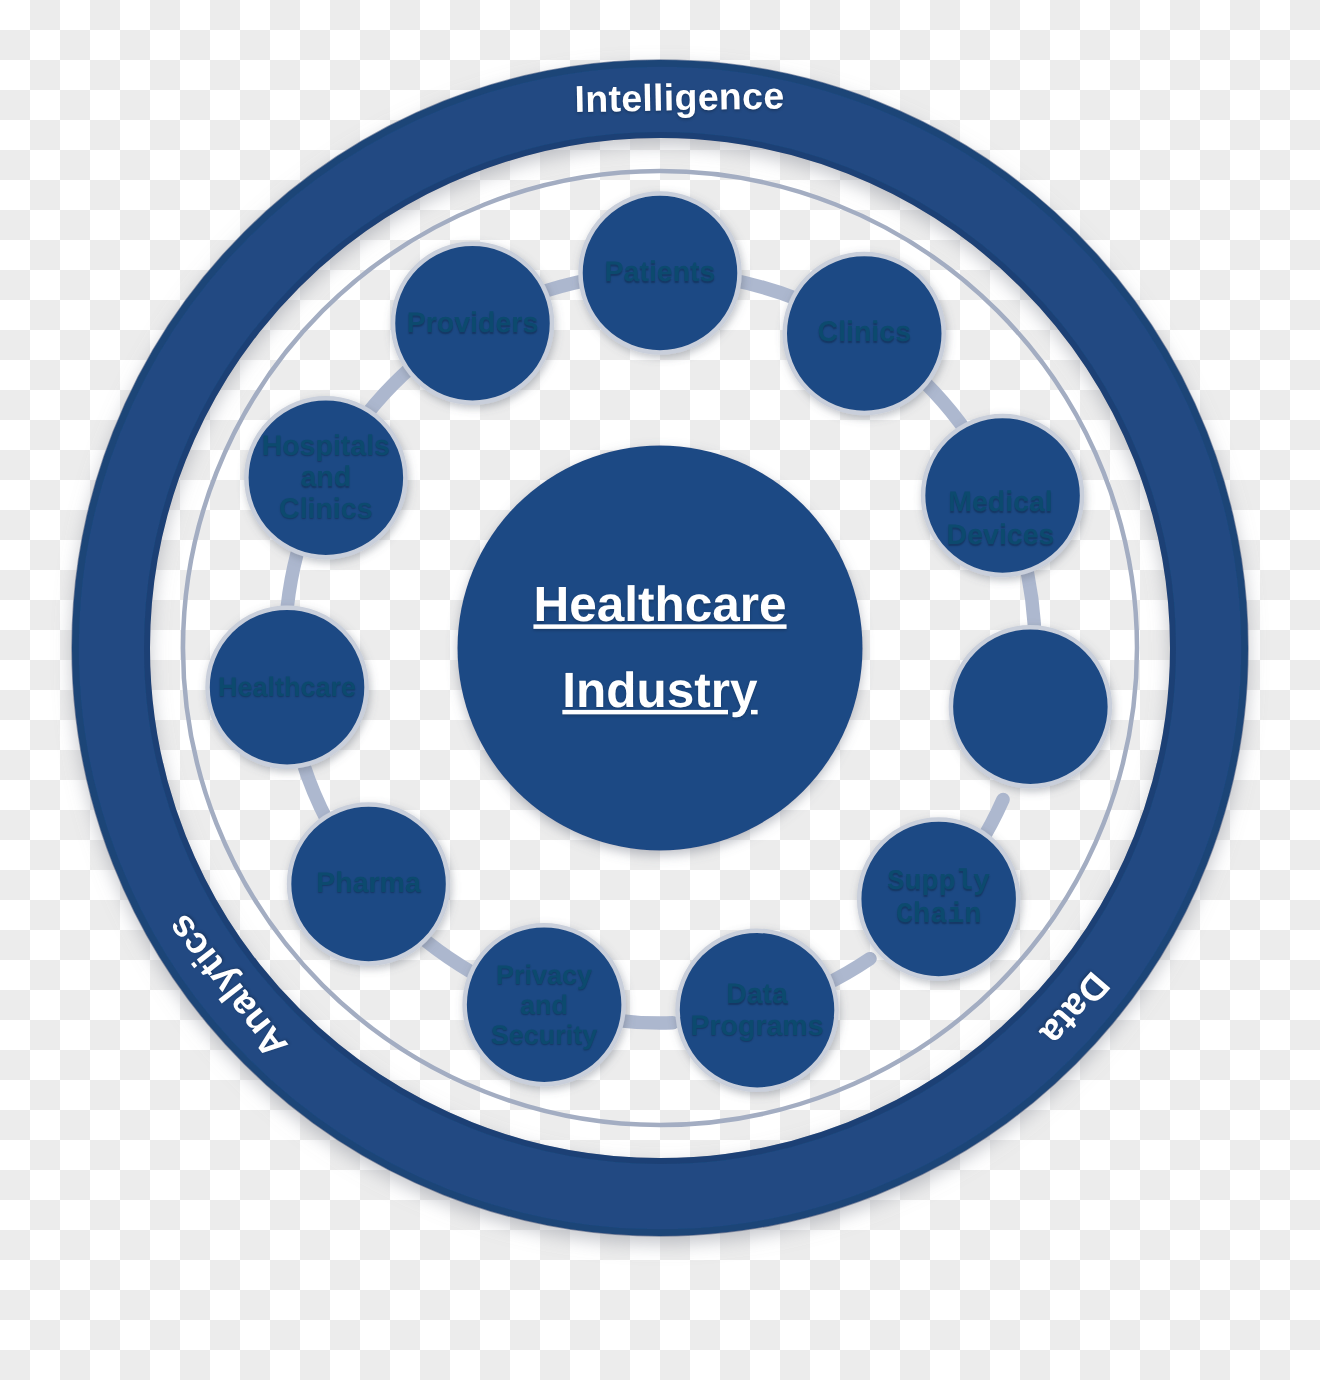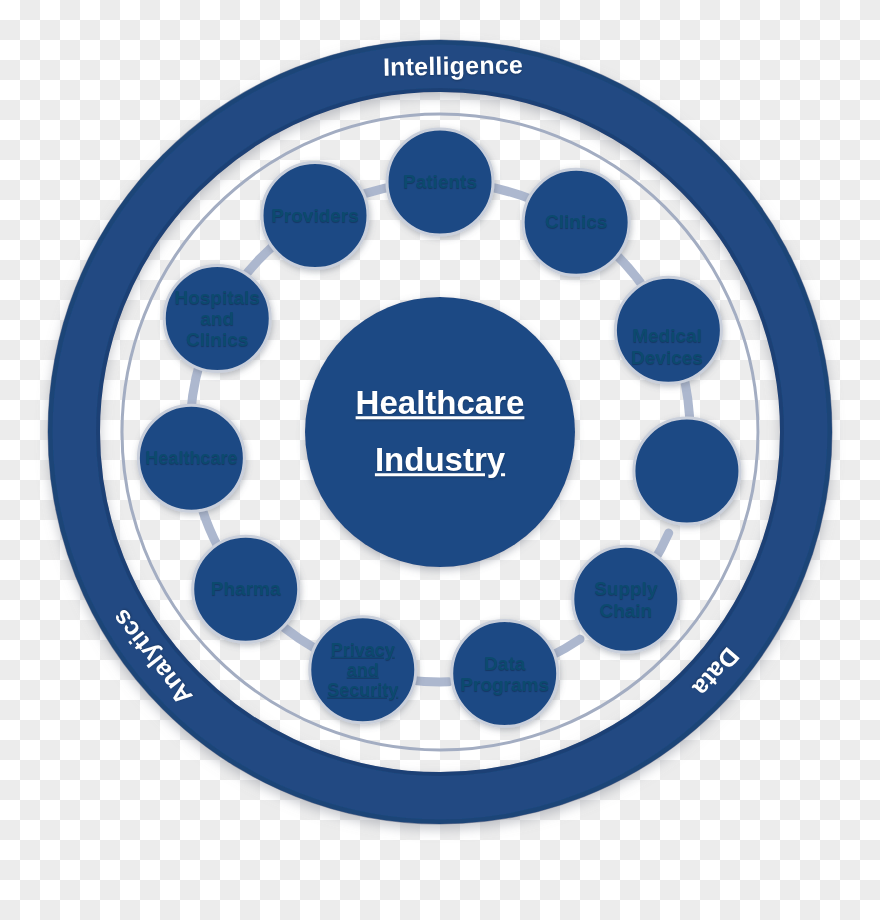--- a/index.html
+++ b/index.html
@@ -135,25 +135,25 @@
     <div class="ring-word" id="ring-word-top" style="left: 452.773px; top: 66.223px; transform: translate(-50%, -50%) rotate(-1deg);">Intelligence</div>
 
     <div class="ring-word" id="ring-word-right" style="left: 716.224px; top: 672.118px; transform: translate(-50%, -50%) rotate(131deg);">Data</div>
 
     <div class="ring-word" id="ring-word-left" style="left: 151.588px; top: 657.332px; transform: translate(-50%, -50%) rotate(232deg);">Analytics</div>
 
   <div class="node-label" style="left: 440px; top: 182px; font-size: 19px; width: 116.6px;">Patients</div>
       <div class="node-label" style="left: 576.2px; top: 222.3px; font-size: 19px; width: 116.6px;">Clinics</div>
       <div class="node-label" style="left: 667px; top: 330.3px; font-size: 19px; width: 116.6px; margin-top: 16px;">Medical
 Devices</div>
-      <div class="node-label" style="left: 625.8px; top: 599.3px; font-size: 19px; width: 116.6px;">Supply
+      <div class="node-label" style="left: 625.8px; top: 599.3px; font-size: 19px; width: 116.6px; font-family: Liberation Mono, monospace;">Supply
 Chain</div>
       <div class="node-label" style="left: 504.7px; top: 673.5px; font-size: 19px; width: 116.6px;">Data
 Programs</div>
-      <div class="node-label" style="left: 362.7px; top: 669.8px; font-size: 18px; width: 116.6px; text-decoration: underline;">Privacy
+      <div class="node-label" style="left: 362.7px; top: 669.8px; font-size: 18px; width: 116.6px;">Privacy
 and
 Security</div>
       <div class="node-label" style="left: 245.7px; top: 589.3px; font-size: 19px; width: 116.6px;">Pharma</div>
       <div class="node-label" style="left: 191.4px; top: 458.1px; font-size: 18px; width: 116.6px;">Healthcare</div>
       <div class="node-label" style="left: 217.2px; top: 318.5px; font-size: 19px; width: 116.6px; text-align: center;">Hospitals
 and
 Clinics</div>
       <div class="node-label" style="left: 315px; top: 215.5px; font-size: 19px; width: 116.6px;">Providers</div>
     </div>
 </div>

